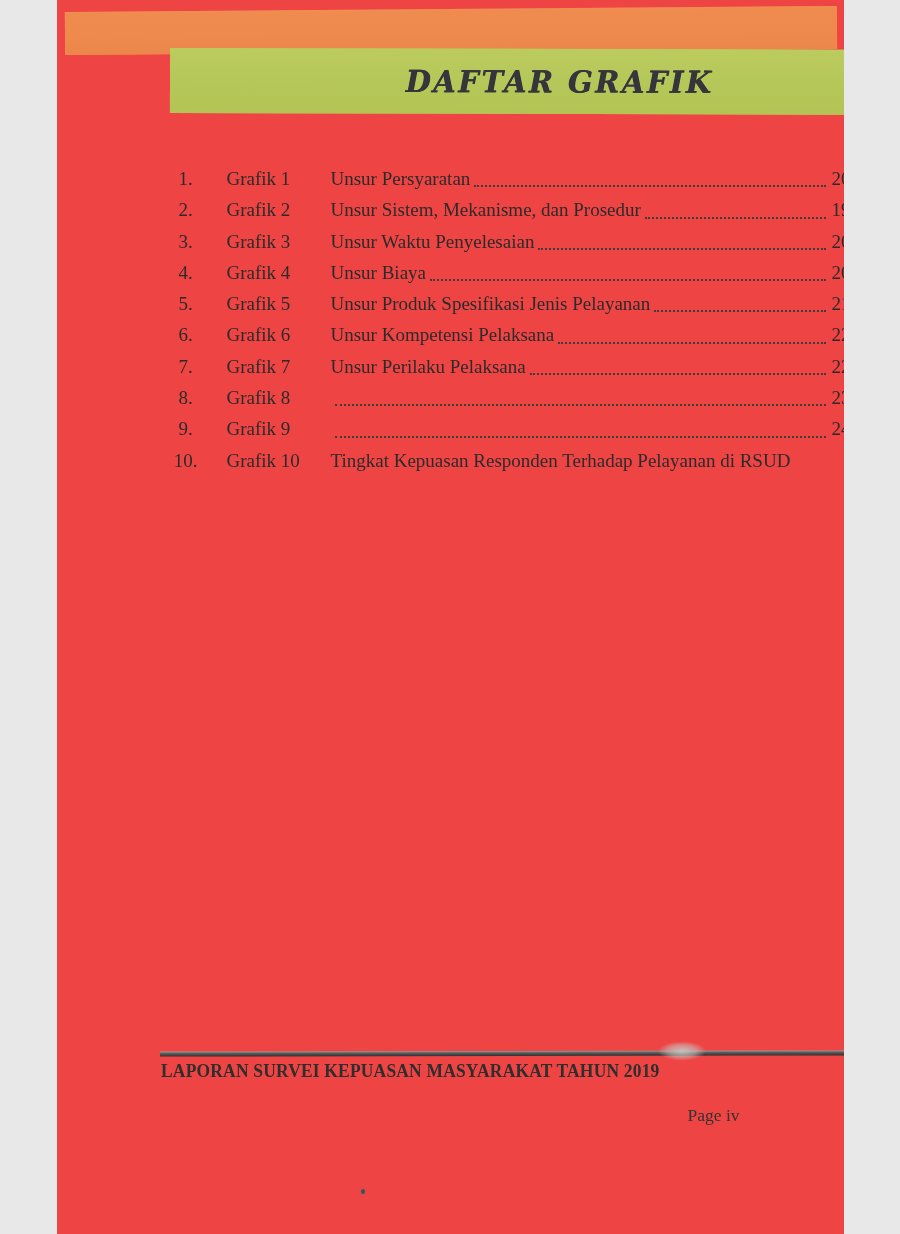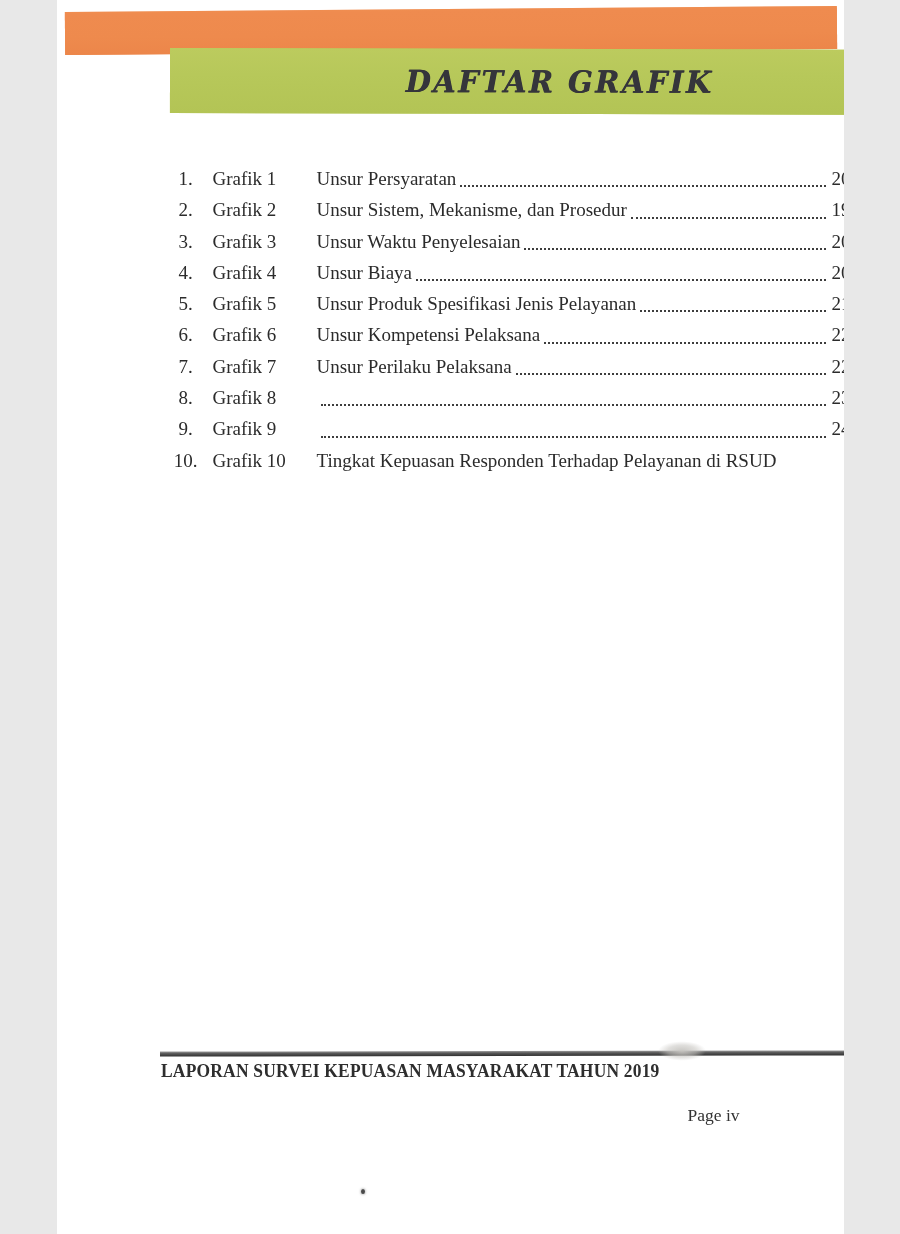--- a/index.html
+++ b/index.html
@@ -1,20 +1,20 @@
 <!DOCTYPE html>
 <html><head>
 <meta charset="utf-8">
 <style>
   html,body { margin:0; padding:0; background:#e8e8e8; }
   .page {
     position:relative;
     width:787px; height:1234px;
     margin:0 auto;
-    background:#ffffff;
+    background:#ef4444;
     overflow:hidden;
     font-family:"Liberation Serif", serif;
     color:#2b2b2b;
   }
 
   
   .bar-orange {
     position:absolute;
     left:8px; top:9px;
     width:772px; height:43px;
@@ -50,21 +50,21 @@
     font-size:19px;
     line-height:31.3px;
   }
   .toc-row {
     display:flex;
     align-items:baseline;
     height:31.3px;
     white-space:nowrap;
   }
   .col-num   { width:38px; flex:0 0 38px; text-align:center; }
-  .col-label { width:104px; flex:0 0 104px; margin-left:8px; }
+  .col-label { width:104px; flex:0 0 104px; margin-left:22px; }
   .col-title { flex:0 0 auto; }
   .leader { flex:1 1 auto; align-self:stretch; position:relative; min-width:8px; }
   .leader::after {
     content:"";
     position:absolute; left:4px; right:3px; bottom:7px;
     border-bottom:2.4px dotted #3d3d3d;
   }
   .col-page  { flex:0 0 auto; min-width:22px; text-align:right; }
 
   

